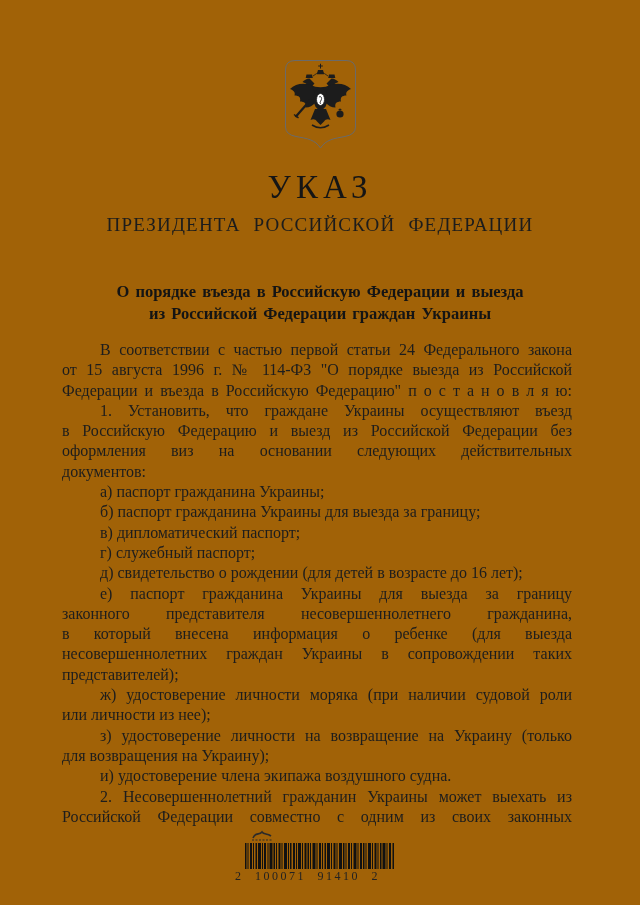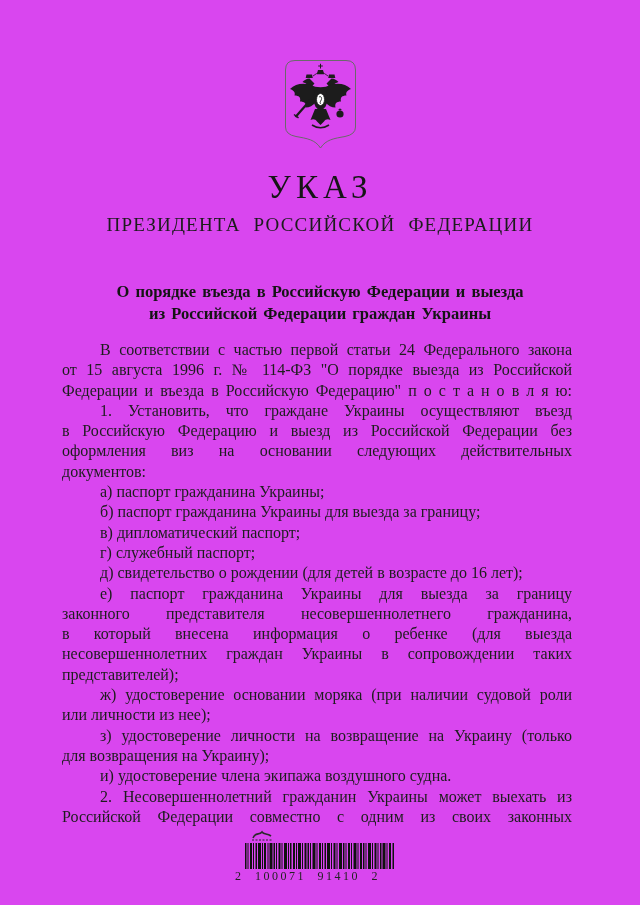--- a/index.html
+++ b/index.html
@@ -1,19 +1,19 @@
 <!DOCTYPE html>
 <html><head>
 <meta charset="utf-8">
 <style>
   html,body{margin:0;padding:0;background:#fff;}
   .page{
     position:relative;
     width:640px;height:905px;
-    background:#d946ef;
+    background:#a16207;
     color:#1f1f1f;
     font-family:"Liberation Serif", serif;
     overflow:hidden;
   }
   .emblem-box{
     width:77px;height:95px;
     margin:57px auto 0 auto;
     display:block;
   }
   .decree-title{
@@ -122,21 +122,21 @@
     <div class="ln i">в) дипломатический паспорт;</div>
     <div class="ln i">г) служебный паспорт;</div>
     <div class="ln i">д) свидетельство о рождении (для детей в возрасте до 16 лет);</div>
 
     <div class="ln j i">е) паспорт гражданина Украины для выезда за границу</div>
     <div class="ln j">законного представителя несовершеннолетнего гражданина,</div>
     <div class="ln j">в который внесена информация о ребенке (для выезда</div>
     <div class="ln j">несовершеннолетних граждан Украины в сопровождении таких</div>
     <div class="ln">представителей);</div>
 
-    <div class="ln j i">ж) удостоверение основании моряка (при наличии судовой роли</div>
+    <div class="ln j i">ж) удостоверение личности моряка (при наличии судовой роли</div>
     <div class="ln">или личности из нее);</div>
 
     <div class="ln j i">з) удостоверение личности на возвращение на Украину (только</div>
     <div class="ln">для возвращения на Украину);</div>
 
     <div class="ln i">и) удостоверение члена экипажа воздушного судна.</div>
 
     <div class="ln j i">2. Несовершеннолетний гражданин Украины может выехать из</div>
     <div class="ln j">Российской Федерации совместно с одним из своих законных</div>
   </div>

